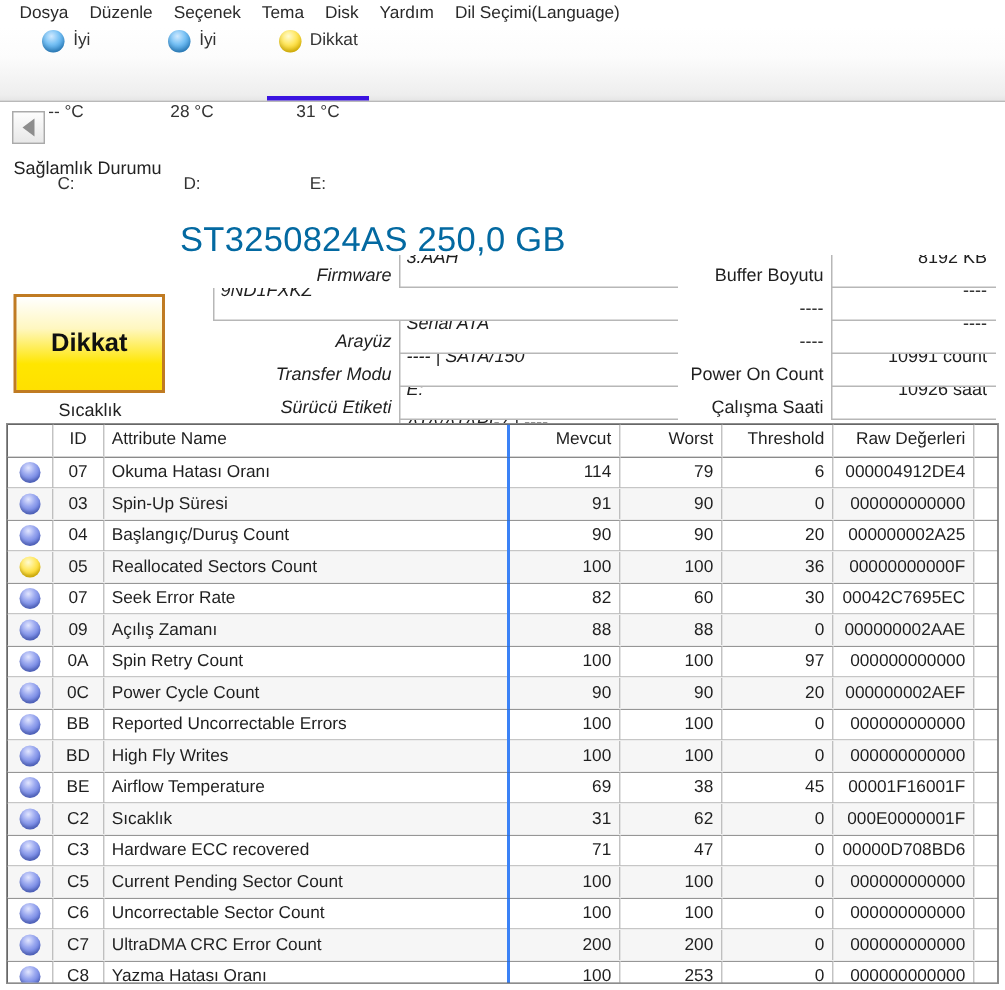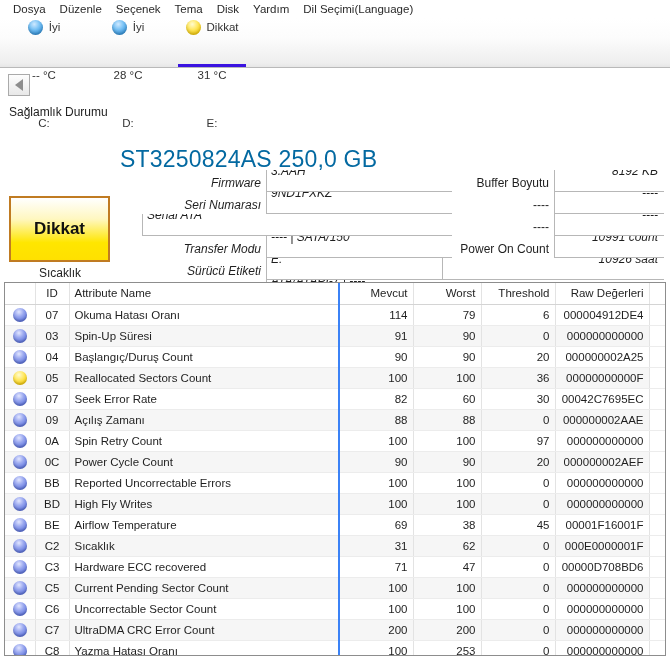--- a/index.html
+++ b/index.html
@@ -124,21 +124,21 @@
   .infoR .ilabel { width: 112px; }
   .ival {
     flex: 1 1 auto; font-size: 12px; color: #1f1f1f;
     border-bottom: 1px solid #b7b7b7;
     border-left: 1px solid #b7b7b7;
     padding: 0 3px 13px 4px;
     height: 100%;
     display: flex; align-items: flex-end;
     white-space: nowrap; overflow: hidden;
   }
-  .infoR .ival { justify-content: flex-end; padding-right: 6px; font-style: italic; }
+  .infoR .ival { justify-content: flex-end; padding-right: 6px; }
 
   
   .tablewrap {
     position: absolute; left: 4px; top: 282px;
     width: 662px; height: 374px;
     border: 1px solid #8d8d8d;
     background: #404040;
     overflow: hidden;
   }
   table.attrs { width: 100%; border-collapse: collapse; table-layout: fixed; }
@@ -221,24 +221,24 @@
     <div class="tempbtn">31 °C</div>
 
     <div class="modeltitle">ST3250824AS 250,0 GB</div>
 
     <div class="infoL" id="infoL">
         <div class="irow">
           <div class="ilabel">Firmware</div>
           <div class="ival">3.AAH</div>
         </div>
         <div class="irow">
-          <div class="ilabel">Seri Numarası</div>
           <div class="ival">9ND1FXKZ</div>
         </div>
         <div class="irow">
+          <div class="ilabel">Arayüz</div>
           <div class="ival">Serial ATA</div>
         </div>
         <div class="irow">
           <div class="ilabel">Transfer Modu</div>
           <div class="ival">---- | SATA/150</div>
         </div>
         <div class="irow">
           <div class="ilabel">Sürücü Etiketi</div>
           <div class="ival">E:</div>
         </div>
@@ -262,20 +262,21 @@
         </div>
         <div class="irow">
           <div class="ilabel">----</div>
           <div class="ival">----</div>
         </div>
         <div class="irow">
           <div class="ilabel">Power On Count</div>
           <div class="ival">10991 count</div>
         </div>
         <div class="irow">
+          <div class="ilabel">Çalışma Saati</div>
           <div class="ival">10926 saat</div>
         </div>
       </div>
   </div>
 
   <div class="tablewrap">
     <table class="attrs">
       <thead>
         <tr id="thead-row">
             <th class="c-led"></th>

